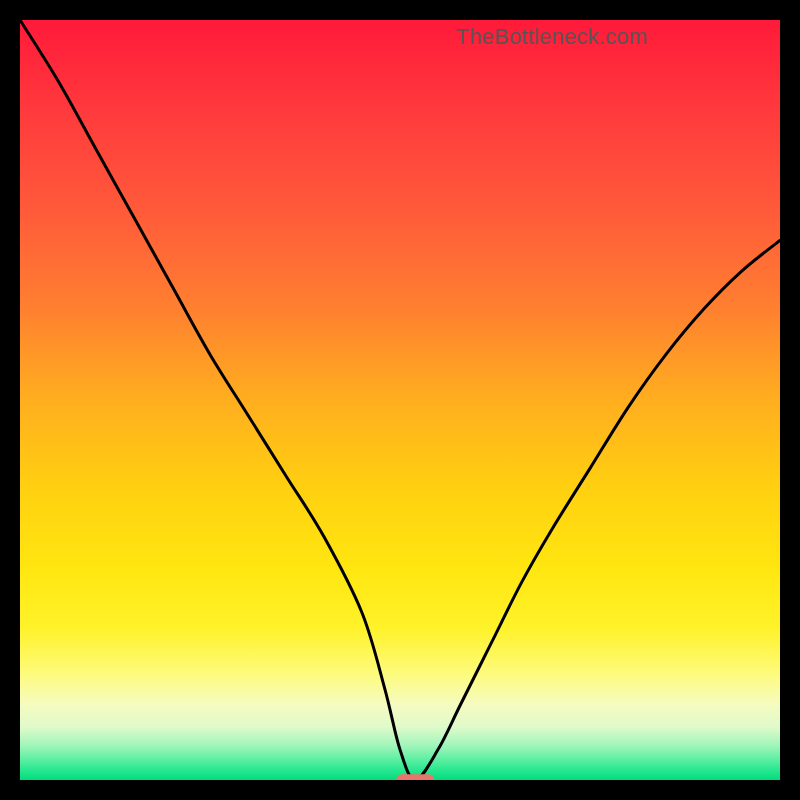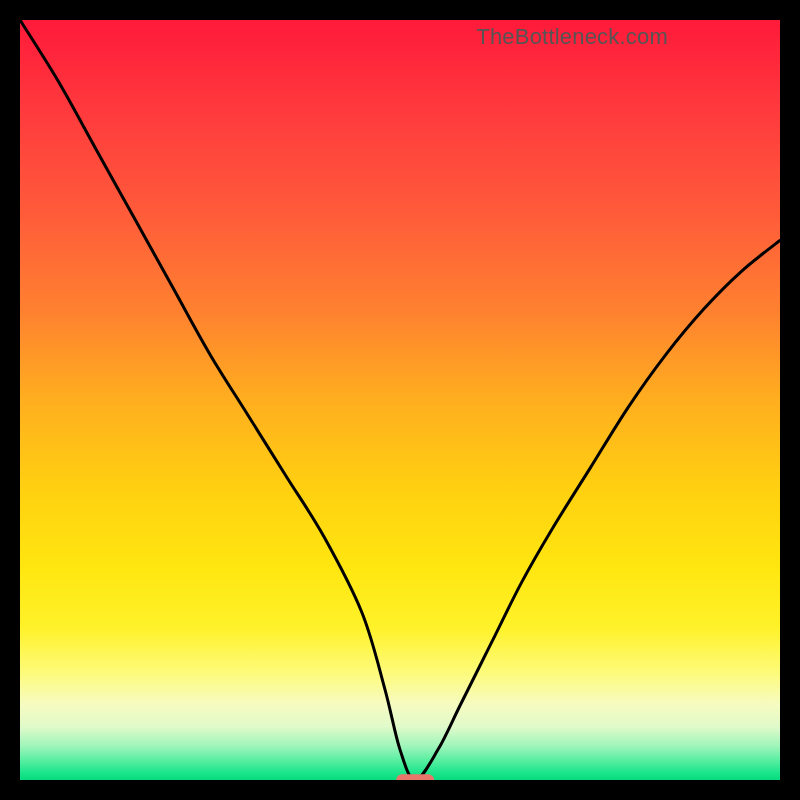--- a/index.html
+++ b/index.html
@@ -11,21 +11,20 @@
     overflow: hidden;
     font-family: Arial, Helvetica, sans-serif;
   }
   .frame {
     position: absolute;
     left: 20px;
     top: 20px;
     width: 636px;
     height: 760px;
     background: #fde047;
-    padding-left: 20px;
   }
   .plot-area {
     position: absolute;
     left: 0;
     top: 0;
     width: 760px;
     height: 760px;
   }
   .watermark {
     position: absolute;

